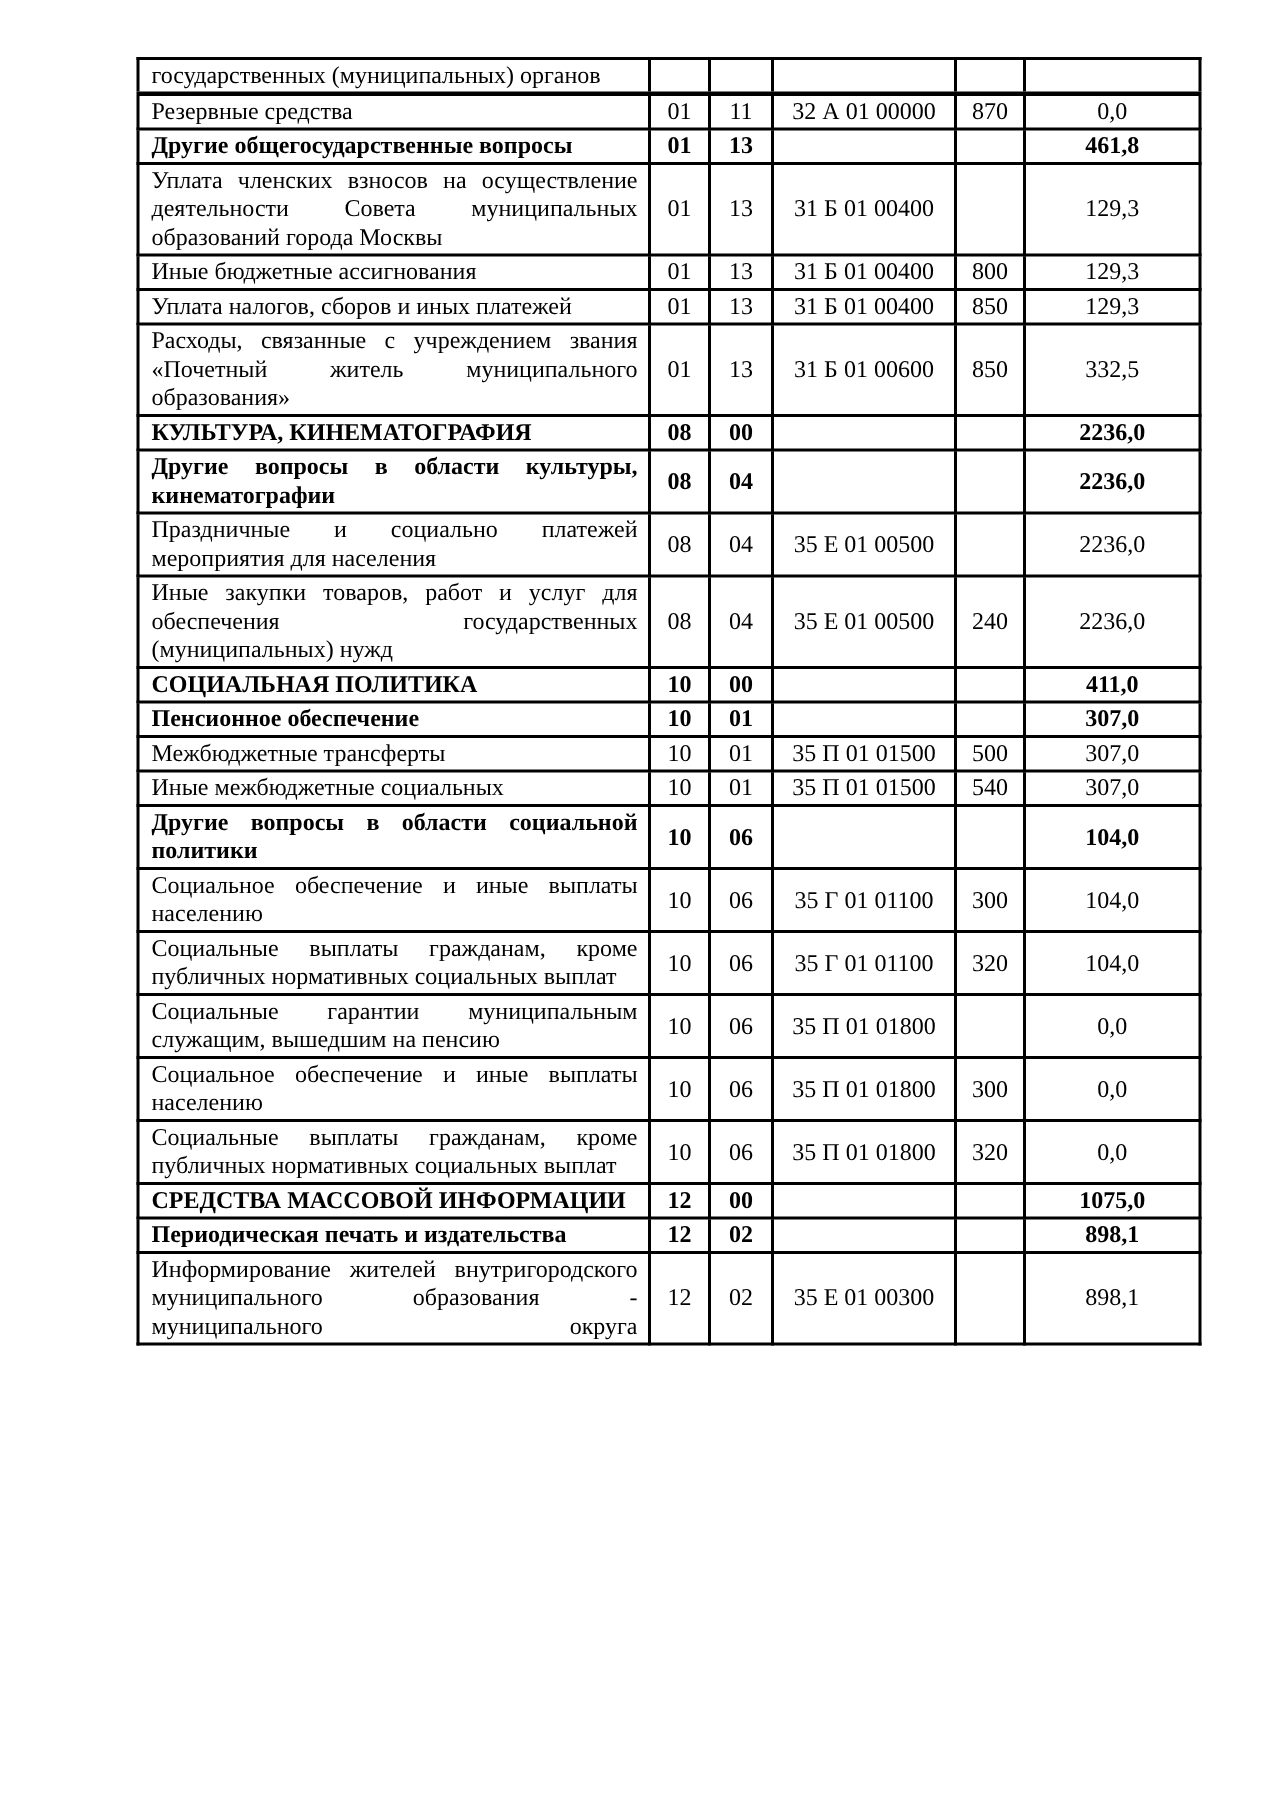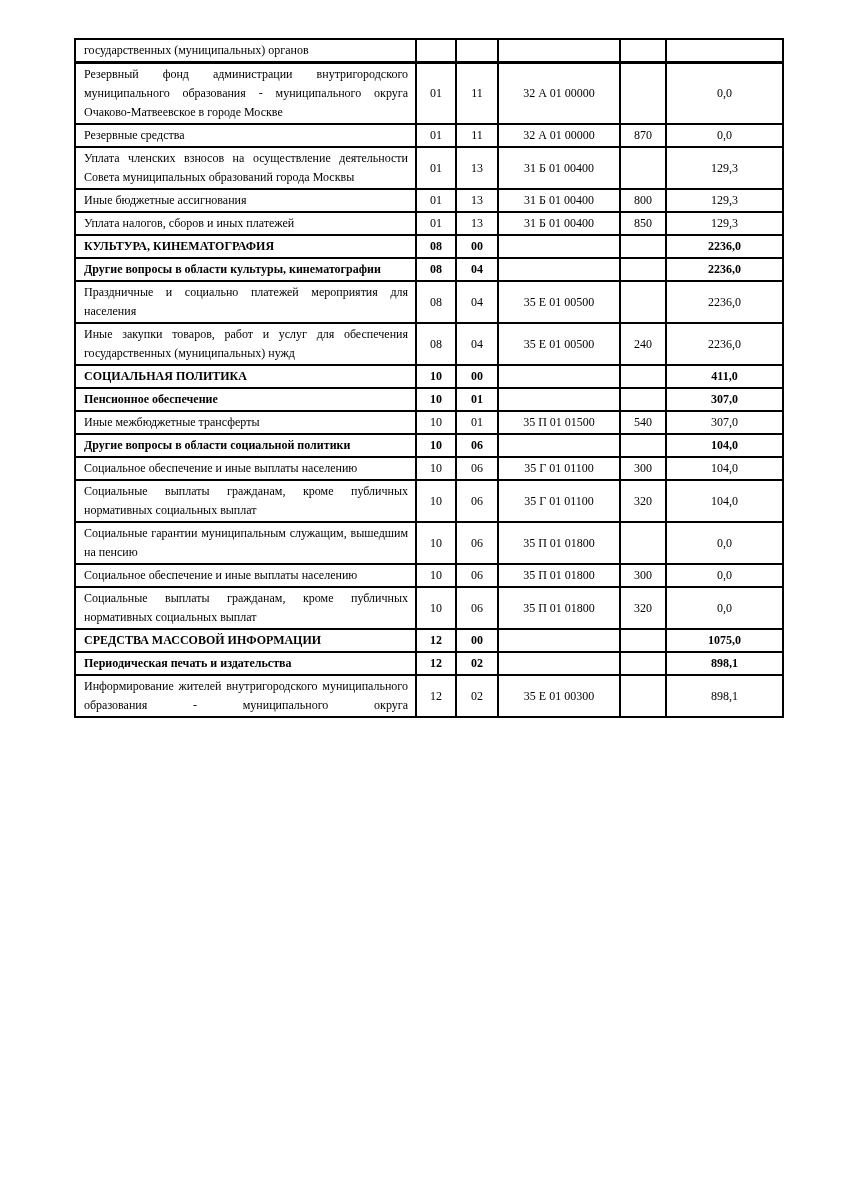--- a/index.html
+++ b/index.html
@@ -14,26 +14,26 @@
   }
   .page {
     position: relative;
     width: 848px;
     height: 1200px;
     overflow: hidden;
     background: #ffffff;
   }
   table.budget {
     position: absolute;
-    left: 74px;
+    left: 91px;
     top: 38px;
     width: 708px;
     border-collapse: collapse;
     table-layout: fixed;
-    font-size: 12px;
+    font-size: 16px;
     line-height: 19px;
     padding-left: 24px;
   }
   table.budget td {
     border: 2px solid #000000;
     vertical-align: middle;
     padding: 1px 2px;
     overflow: hidden;
   }
   table.budget td.name {
@@ -69,35 +69,35 @@
     <tbody id="budget-table-body">
         <tr class="thick-bottom">
           <td class="name">государственных (муниципальных) органов</td>
           <td class="num"></td>
           <td class="num"></td>
           <td class="num"></td>
           <td class="num"></td>
           <td class="num"></td>
         </tr>
         <tr>
-          <td class="name">Резервный фонд администрации внутригородского муниципального образования - муниципального округа Очаково-Матвеевское в городе Москве</td>
-          <td class="num">01</td>
-          <td class="num">11</td>
-          <td class="num">32 А 01 00000</td>
-          <td class="num"></td>
-          <td class="num">0,0</td>
-        </tr>
-        <tr>
           <td class="name">Резервные средства</td>
           <td class="num">01</td>
           <td class="num">11</td>
           <td class="num">32 А 01 00000</td>
           <td class="num">870</td>
           <td class="num">0,0</td>
         </tr>
+        <tr class="bold">
+          <td class="name">Другие общегосударственные вопросы</td>
+          <td class="num">01</td>
+          <td class="num">13</td>
+          <td class="num"></td>
+          <td class="num"></td>
+          <td class="num">461,8</td>
+        </tr>
         <tr>
           <td class="name">Уплата членских взносов на осуществление деятельности Совета муниципальных образований города Москвы</td>
           <td class="num">01</td>
           <td class="num">13</td>
           <td class="num">31 Б 01 00400</td>
           <td class="num"></td>
           <td class="num">129,3</td>
         </tr>
         <tr>
           <td class="name">Иные бюджетные ассигнования</td>
@@ -108,20 +108,28 @@
           <td class="num">129,3</td>
         </tr>
         <tr>
           <td class="name">Уплата налогов, сборов и иных платежей</td>
           <td class="num">01</td>
           <td class="num">13</td>
           <td class="num">31 Б 01 00400</td>
           <td class="num">850</td>
           <td class="num">129,3</td>
         </tr>
+        <tr>
+          <td class="name">Расходы, связанные с учреждением звания «Почетный житель муниципального образования»</td>
+          <td class="num">01</td>
+          <td class="num">13</td>
+          <td class="num">31 Б 01 00600</td>
+          <td class="num">850</td>
+          <td class="num">332,5</td>
+        </tr>
         <tr class="bold">
           <td class="name">КУЛЬТУРА, КИНЕМАТОГРАФИЯ</td>
           <td class="num">08</td>
           <td class="num">00</td>
           <td class="num"></td>
           <td class="num"></td>
           <td class="num">2236,0</td>
         </tr>
         <tr class="bold">
           <td class="name">Другие вопросы в области культуры, кинематографии</td>
@@ -157,21 +165,29 @@
         </tr>
         <tr class="bold">
           <td class="name">Пенсионное обеспечение</td>
           <td class="num">10</td>
           <td class="num">01</td>
           <td class="num"></td>
           <td class="num"></td>
           <td class="num">307,0</td>
         </tr>
         <tr>
-          <td class="name">Иные межбюджетные трансферты</td>
+          <td class="name">Межбюджетные трансферты</td>
+          <td class="num">10</td>
+          <td class="num">01</td>
+          <td class="num">35 П 01 01500</td>
+          <td class="num">500</td>
+          <td class="num">307,0</td>
+        </tr>
+        <tr>
+          <td class="name">Иные межбюджетные социальных</td>
           <td class="num">10</td>
           <td class="num">01</td>
           <td class="num">35 П 01 01500</td>
           <td class="num">540</td>
           <td class="num">307,0</td>
         </tr>
         <tr class="bold">
           <td class="name">Другие вопросы в области социальной политики</td>
           <td class="num">10</td>
           <td class="num">06</td>

